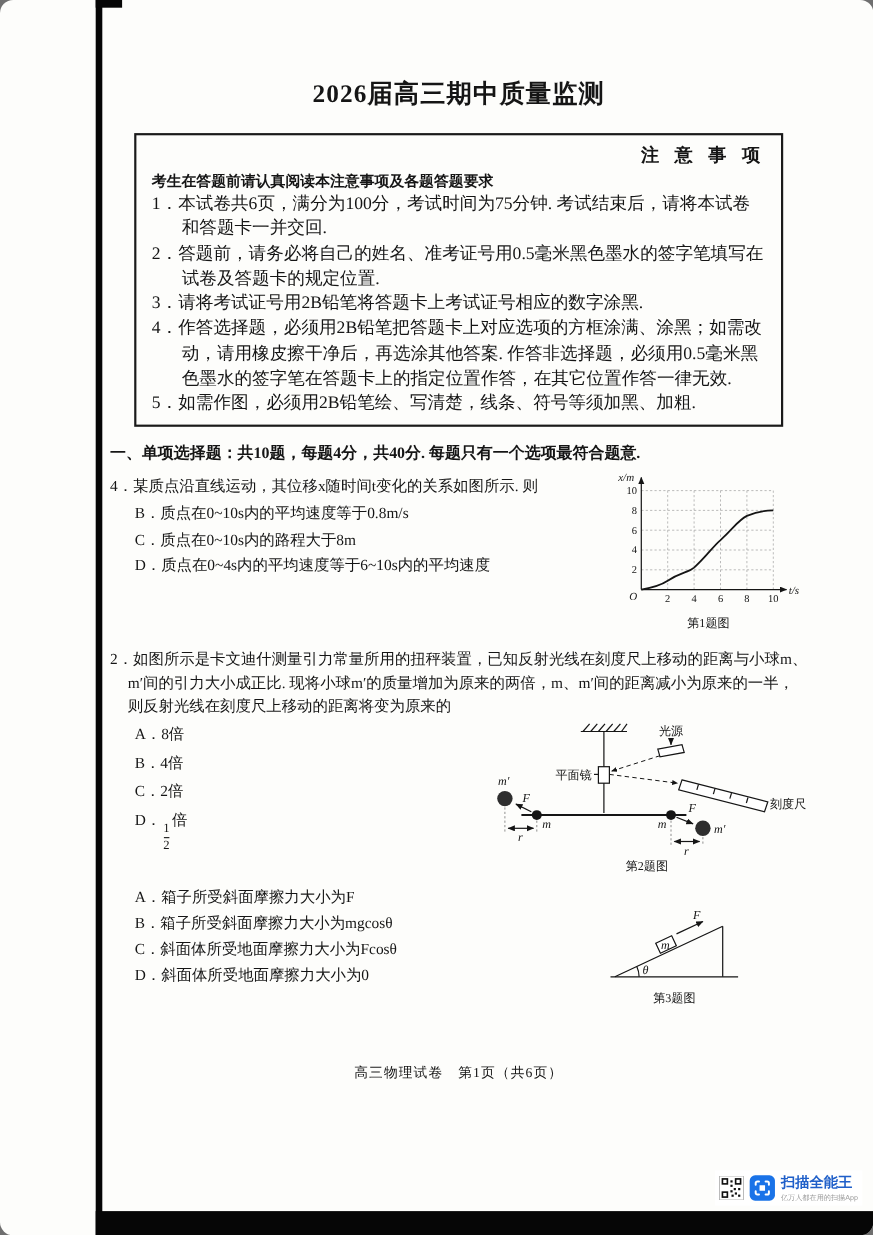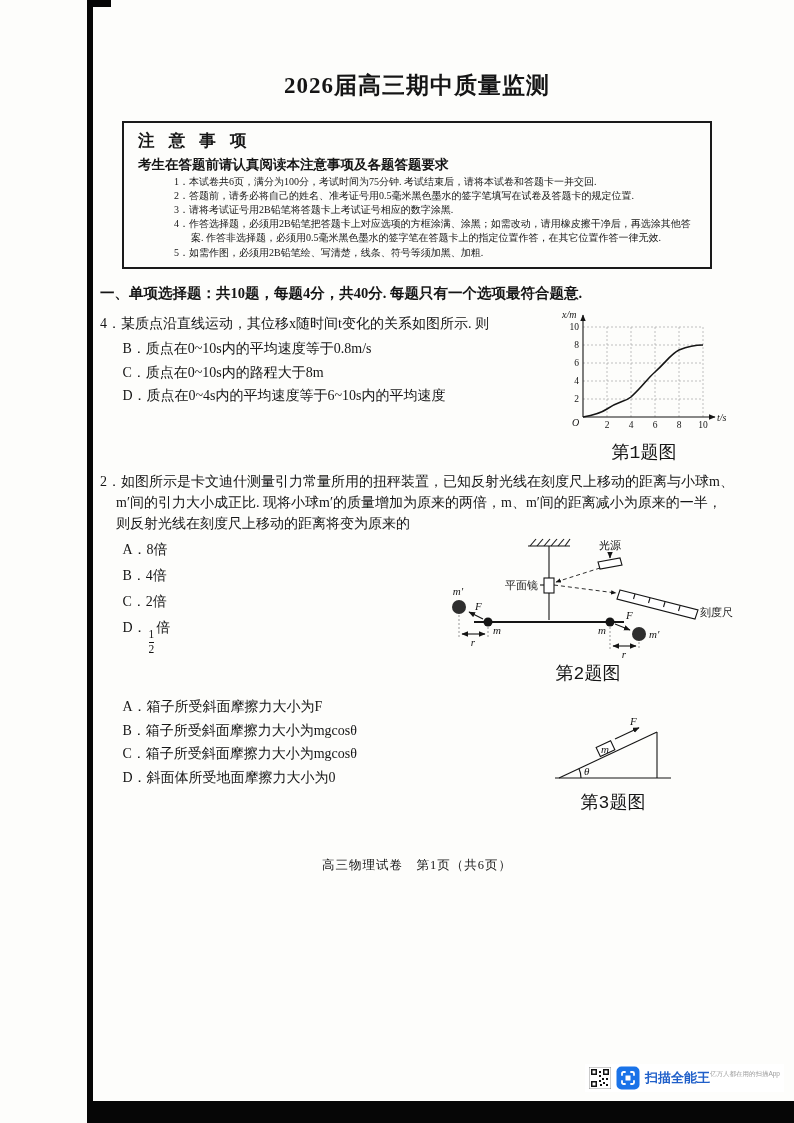--- a/index.html
+++ b/index.html
@@ -1,50 +1,50 @@
 <!DOCTYPE html>
 <html><head>
 <meta charset="utf-8">
 <style>
   html,body{margin:0;padding:0;background:#6f6f6f;}
   .page{width:794px;height:1123px;position:relative;background:#fdfdfb;margin:0 auto;
-        font-family:"Liberation Serif","DejaVu Serif",serif;color:#151515;overflow:hidden;}
+        font-family:"Liberation Serif","DejaVu Serif",serif;color:#151515;overflow:hidden;border-radius:12px;}
   
   .scan-left{position:absolute;left:87px;top:0;width:6px;height:1123px;background:#060606;}
   .scan-corner{position:absolute;left:87px;top:0;width:24px;height:7px;background:#060606;}
   .scan-bottom{position:absolute;left:87px;top:1101px;width:707px;height:22px;background:#060606;}
 
   .content{position:absolute;left:100px;top:0;width:634px;}
   .title{margin:0;padding-top:70px;text-align:center;font-size:23px;font-weight:bold;letter-spacing:1px;}
   .subject{margin-top:16px;text-align:center;font-size:22px;font-weight:bold;letter-spacing:8px;}
 
   .notice-box{margin:20px 22px 0 22px;border:2px solid #1a1a1a;padding:7px 14px 7px 14px;}
-  .notice-heading{text-align:left;font-size:16.5px;font-weight:bold;letter-spacing:5px;}
+  .notice-heading{text-align:right;font-size:16.5px;font-weight:bold;letter-spacing:5px;}
   .notice-lead{font-size:13.5px;font-weight:bold;margin-top:3px;line-height:1.45;}
-  .notice-item{font-size:10px;line-height:1.42;padding-left:1.7em;text-indent:-1.7em;margin-left:36px;}
+  .notice-item{font-size:16px;line-height:1.42;padding-left:1.7em;text-indent:-1.7em;}
 
   .section-heading{margin-top:14px;font-size:14.5px;font-weight:bold;line-height:1.4;}
 
   .question{position:relative;margin-top:10px;font-size:14px;}
   .stem{line-height:1.5;padding-left:1.15em;text-indent:-1.15em;}
   .options{margin-left:1.6em;margin-top:3px;}
   .option{line-height:1.68;}
   .q1{min-height:148px;}
   .q1 .stem,.q1 .options{max-width:438px;}
   .q3{min-height:128px;}
   .q3 .stem,.q3 .options{max-width:455px;}
   .q2-row{display:flex;align-items:flex-start;}
   .q2-row .options{flex:1 1 auto;}
   .q2-row .option{line-height:1.85;}
 
   .figwrap{text-align:center;}
   .figwrap.f1{position:absolute;top:-8px;right:2px;width:176px;}
   .figwrap.f2{flex:0 0 292px;margin-top:-6px;}
   .figwrap.f3{position:absolute;top:20px;right:56px;width:130px;}
-  .figcap{font-size:18px;margin-top:1px;font-family:Liberation Mono, monospace;}
+  .figcap{font-size:11px;margin-top:1px;}
 
   .frac{display:inline-flex;flex-direction:column;align-items:center;vertical-align:-0.55em;
         line-height:1;font-size:11.5px;margin:0 2px;}
   .frac .fbar{display:block;width:100%;height:1px;background:#151515;margin:1.5px 0;}
 
   .footer{margin-top:34px;text-align:center;font-size:12.5px;letter-spacing:1px;}
 
   svg{display:block;margin:0 auto;}
   svg text{font-family:"Liberation Serif","DejaVu Serif",serif;fill:#151515;}
   .fvar{font-style:italic;font-size:11px;}
@@ -53,21 +53,21 @@
   .faxis{font-style:italic;font-size:10px;}
   .sline{stroke:#151515;stroke-width:1.1;fill:none;}
   .sbold{stroke:#151515;stroke-width:1.8;fill:none;}
   .grid{stroke:#999;stroke-width:0.6;stroke-dasharray:2 2;}
   .dash{stroke:#151515;stroke-width:0.9;stroke-dasharray:4 3;fill:none;}
   .guide{stroke:#555;stroke-width:0.6;stroke-dasharray:2 2;}
   .blk{fill:#151515;}
 
   .watermark{position:absolute;top:1064px;right:10px;display:flex;align-items:center;gap:5px;
              background:#fff;padding:2px 4px;font-family:"Liberation Sans",sans-serif;}
-  .wm-text{display:flex;flex-direction:row;}
+  .wm-text{display:flex;flex-direction:column;}
   .wm-name{font-size:13px;font-weight:bold;color:#1f5fc9;}
   .wm-tag{font-size:6.5px;color:#9a9a9a;margin-top:1px;}
   .wm-logo{width:24px;height:24px;}
 </style>
 </head>
 <body>
 
 <div class="page">
   <div class="scan-left"></div>
   <div class="scan-corner"></div>
@@ -211,21 +211,21 @@
           </svg>
           <figcaption class="figcap">第2题图</figcaption>
         </figure>
       </div>
     </div>
 
     <div class="question q3">
       <div class="options">
         <div class="option">A．箱子所受斜面摩擦力大小为F</div>
         <div class="option">B．箱子所受斜面摩擦力大小为mgcosθ</div>
-        <div class="option">C．箱子所受斜面摩擦力大小为mgcosθ</div>
+        <div class="option">C．斜面体所受地面摩擦力大小为Fcosθ</div>
         <div class="option">D．斜面体所受地面摩擦力大小为0</div>
       </div>
       <figure class="figwrap f3" style="margin:0">
         <svg viewBox="0 0 124 74" width="124" height="74">
           <defs>
             <marker id="ah3" markerWidth="8" markerHeight="8" refX="5.5" refY="2.5" orient="auto">
               <path d="M0,0 L6,2.5 L0,5 Z" class="blk"></path>
             </marker>
           </defs>
           <line class="sline" x1="4" y1="63" x2="120" y2="63"></line>

